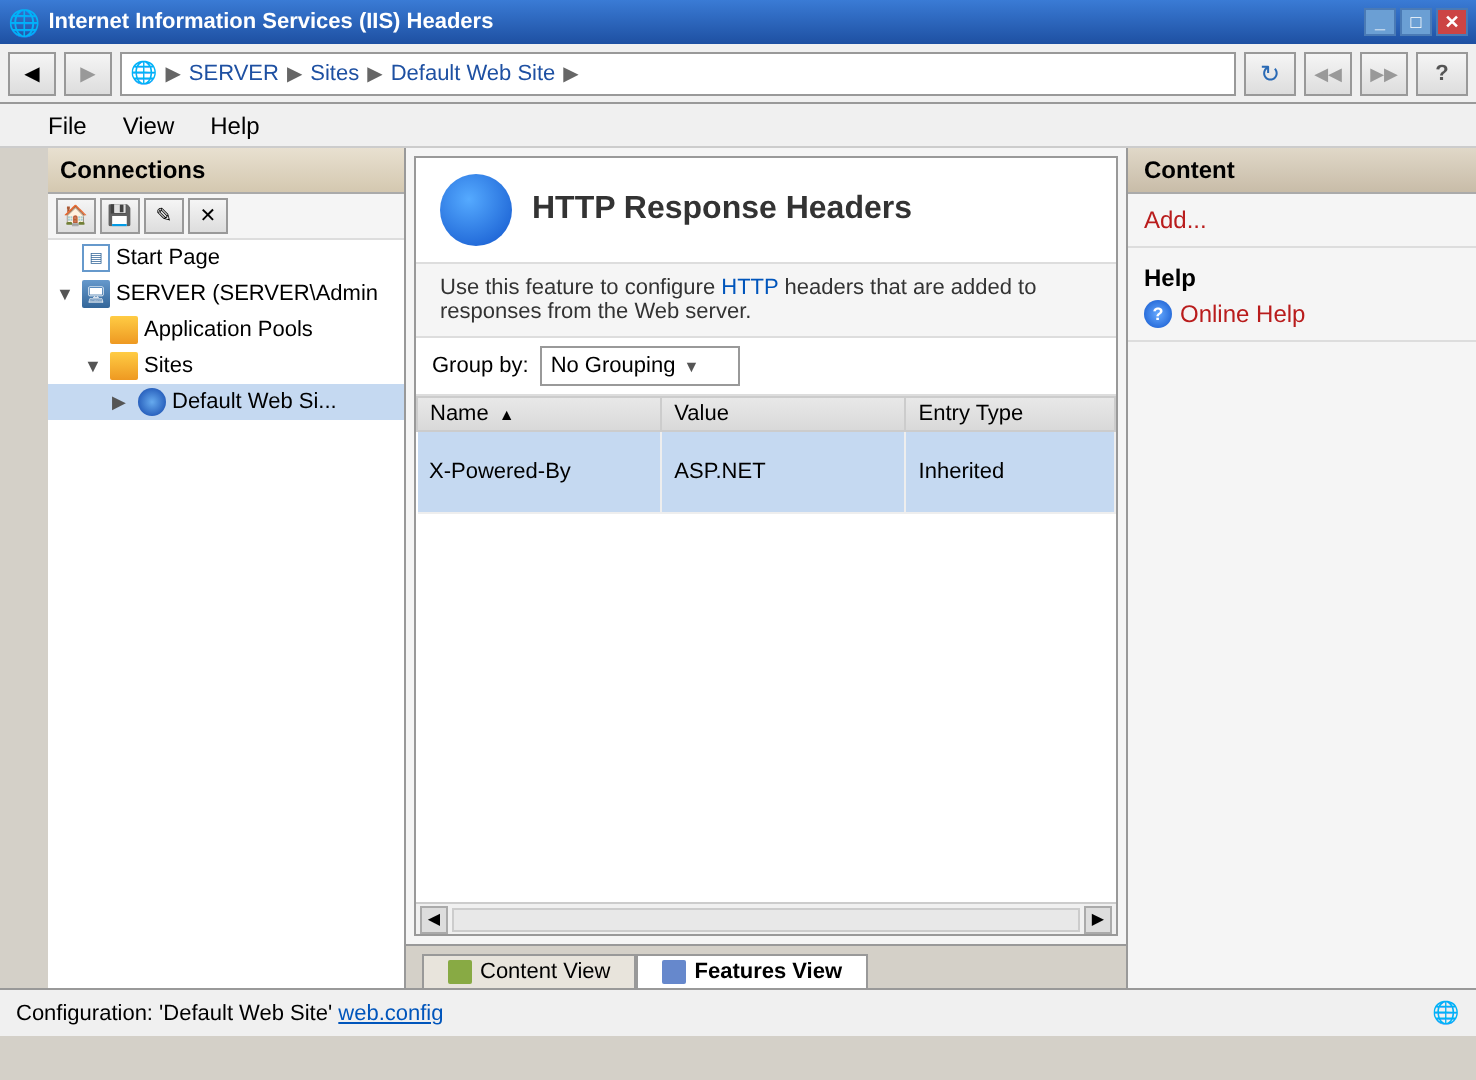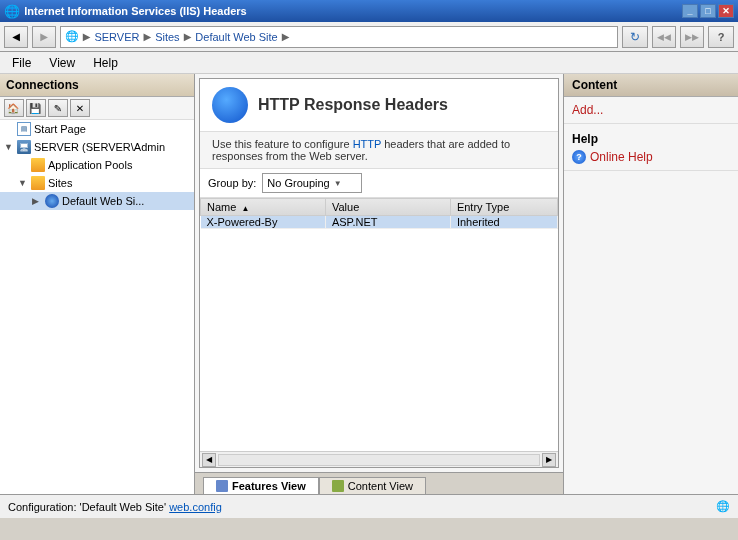--- a/index.html
+++ b/index.html
@@ -112,44 +112,45 @@
       font-weight: bold;
       color: #555;
     }
 
     
     .menu-bar {
       background: #f0f0f0;
       height: 22px;
       display: flex;
       align-items: center;
-      padding: 0 4px;
+      padding: 0 16px;
       border-bottom: 1px solid #ccc;
       gap: 2px;
       text-align: center;
     }
     .menu-item {
       padding: 2px 8px;
       cursor: pointer;
       font-size: 12px;
     }
 
     
     .main-area {
       display: flex;
       height: calc(540px - 22px - 30px - 22px - 24px - 22px);
     }
 
     
     .sidebar {
-      width: 195px;
+      width: 179px;
       background: white;
       border-right: 1px solid #999;
       overflow-y: auto;
       overflow-x: hidden;
+      margin-left: 24px;
     }
     .sidebar-header {
       background: linear-gradient(to bottom, #e8e0d0, #d4c8b0);
       padding: 4px 6px;
       font-weight: bold;
       font-size: 12px;
       border-bottom: 1px solid #aaa;
     }
     .sidebar-toolbar {
       background: #f5f5f5;
@@ -317,21 +318,21 @@
       text-align: left;
       cursor: pointer;
     }
     th .sort-arrow {
       font-size: 8px;
       margin-left: 2px;
     }
     td {
       border-bottom: 1px solid #eee;
       border-right: 1px solid #eee;
-      padding: 0 6px;
+      padding: 14px 6px;
       font-size: 11px;
     }
     .selected-row td { background: #c5d9f1; }
 
     
     .h-scrollbar {
       height: 16px;
       background: #f0f0f0;
       border-top: 1px solid #ccc;
       display: flex;
@@ -585,27 +586,27 @@
       </div>
 
       <div class="h-scrollbar">
         <div class="scroll-left">◀</div>
         <div class="scroll-track"></div>
         <div class="scroll-right">▶</div>
       </div>
     </div>
 
     <div class="bottom-tab-bar">
+      <div class="bottom-tab">
+        <span class="tab-icon-content"></span>
+        <span>Content View</span>
+      </div>
       <div class="bottom-tab active">
         <span class="tab-icon-features"></span>
         <span>Features View</span>
-      </div>
-      <div class="bottom-tab">
-        <span class="tab-icon-content"></span>
-        <span>Content View</span>
       </div>
     </div>
   </div>
 
   <div class="actions-panel">
     <div class="actions-header">Content</div>
     <div class="actions-section">
       <a class="action-link">Add...</a>
     </div>
     <div class="actions-section">

